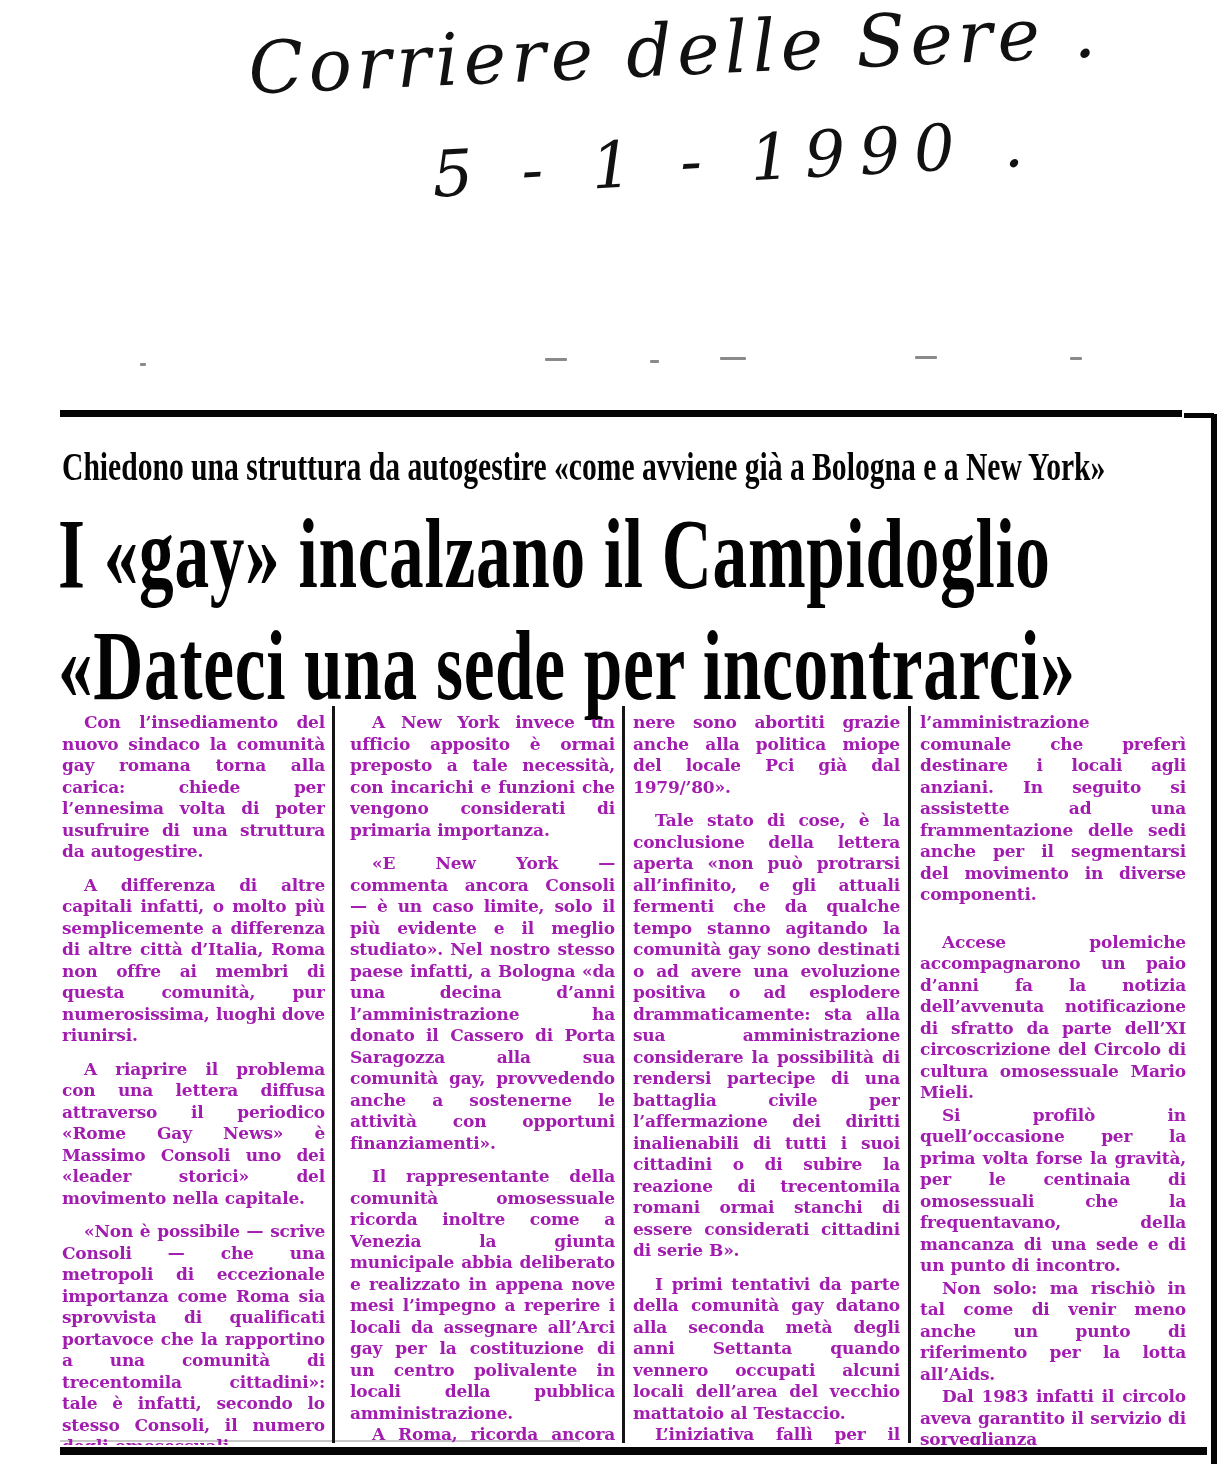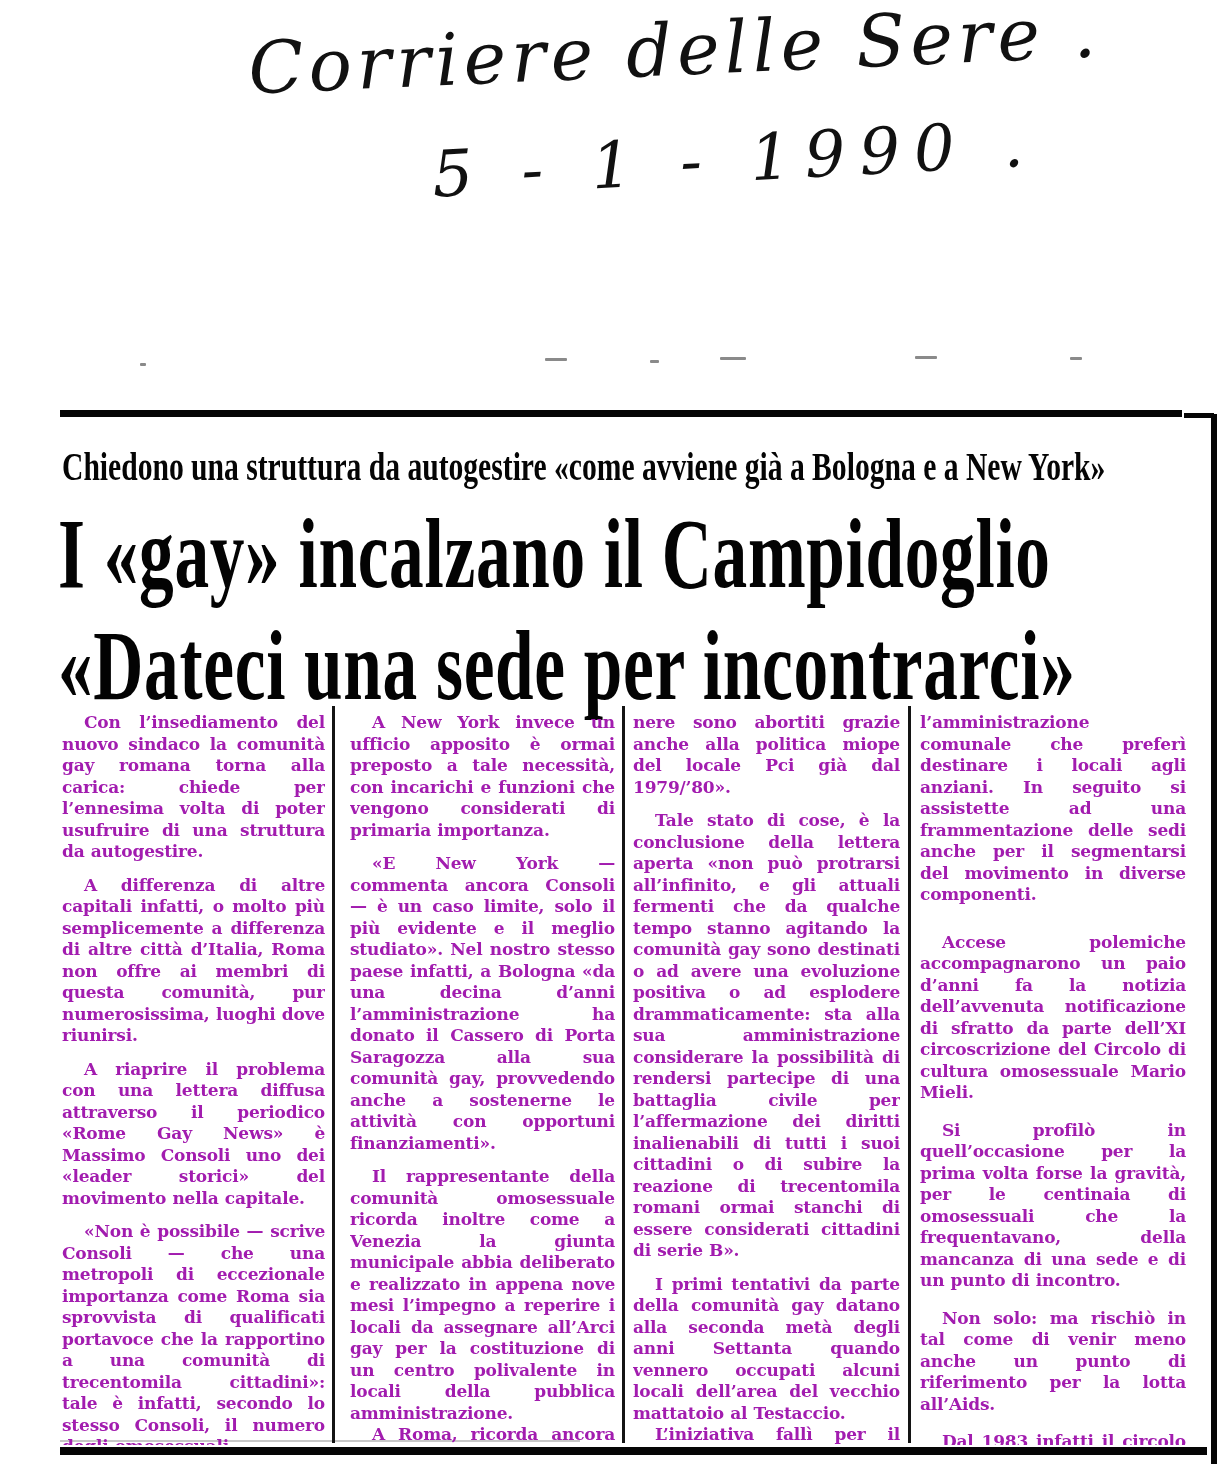--- a/index.html
+++ b/index.html
@@ -43,21 +43,21 @@
             letter-spacing:-0.2px;word-spacing:0.5px;hyphens:auto;-webkit-hyphens:auto;}
   .column p + p{margin-top:12px;}
   [data-col="0"]{left:62px;width:263px;}
   [data-col="1"]{left:350px;width:265px;}
   [data-col="2"]{left:633px;width:267px;}
   [data-col="3"]{left:920px;width:266px;}
   
   [data-col="2"] p:first-child,[data-col="3"] p:first-child{text-indent:0;}
   
   [data-col="1"] p:nth-of-type(4),[data-col="2"] p:nth-of-type(4){margin-top:0;}
-  [data-col="3"] p + p{margin-top:16px;}
+  [data-col="3"] p + p{margin-top:1px;}
   [data-col="3"] p:nth-of-type(2){margin-top:26px;}
 
   .faint-line{position:absolute;left:60px;top:1440px;width:520px;height:2px;background:#c7c7c7;}
 </style>
 </head>
 <body>
 
 <div class="page">
 
   <div class="hand hand-1">Corriere delle Sere .</div>

